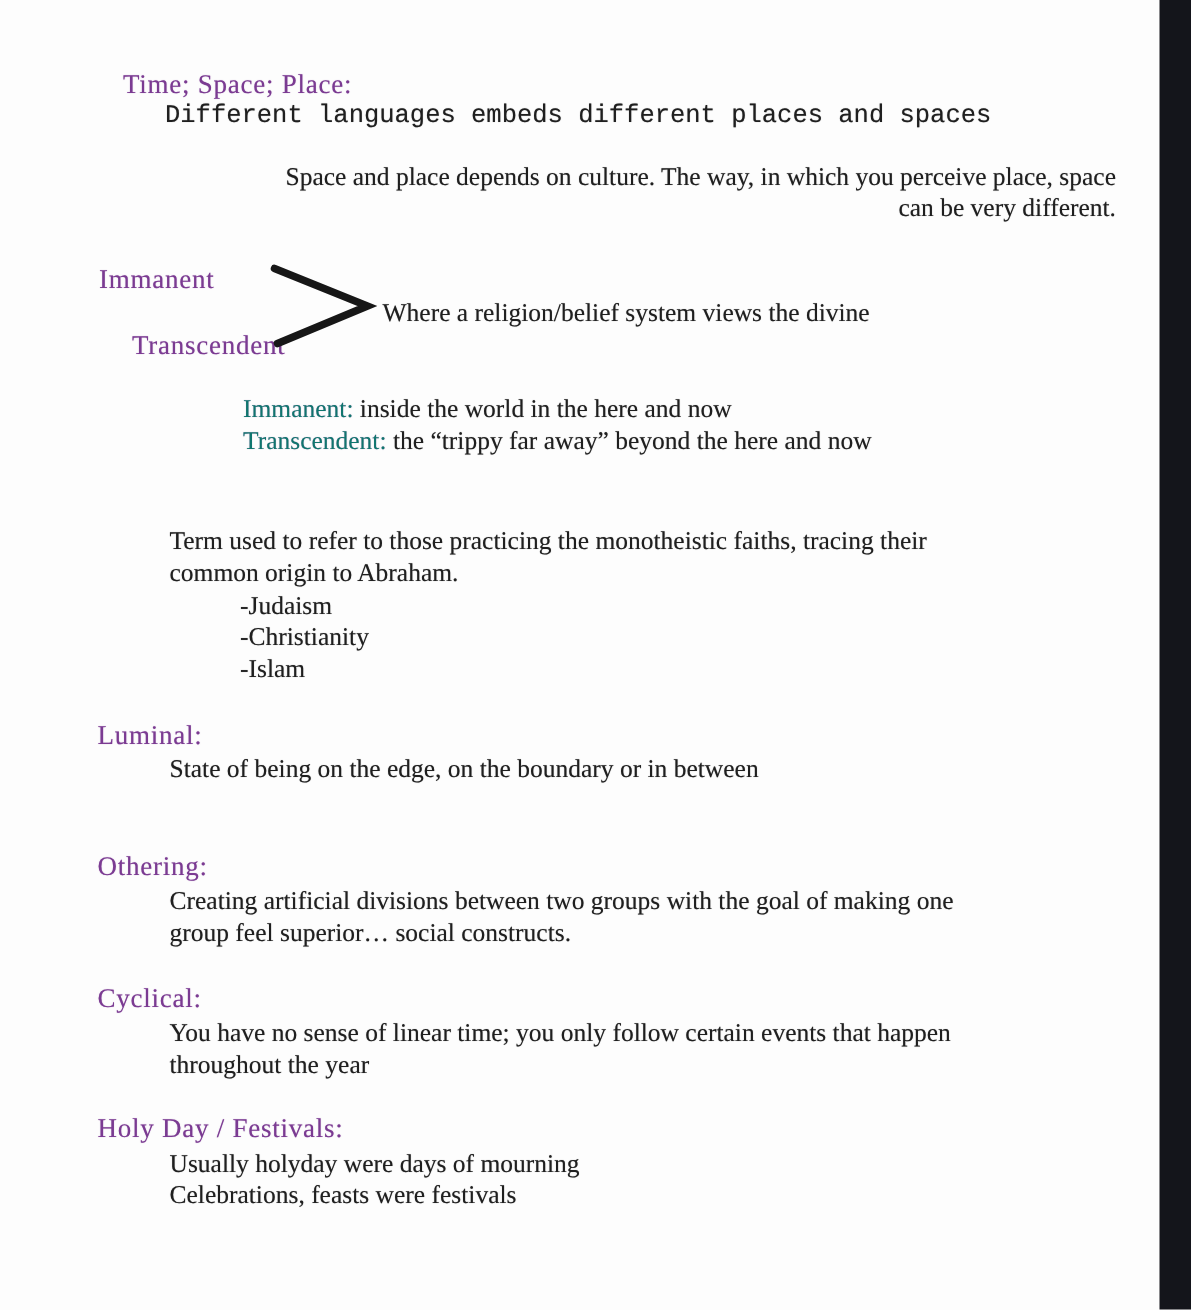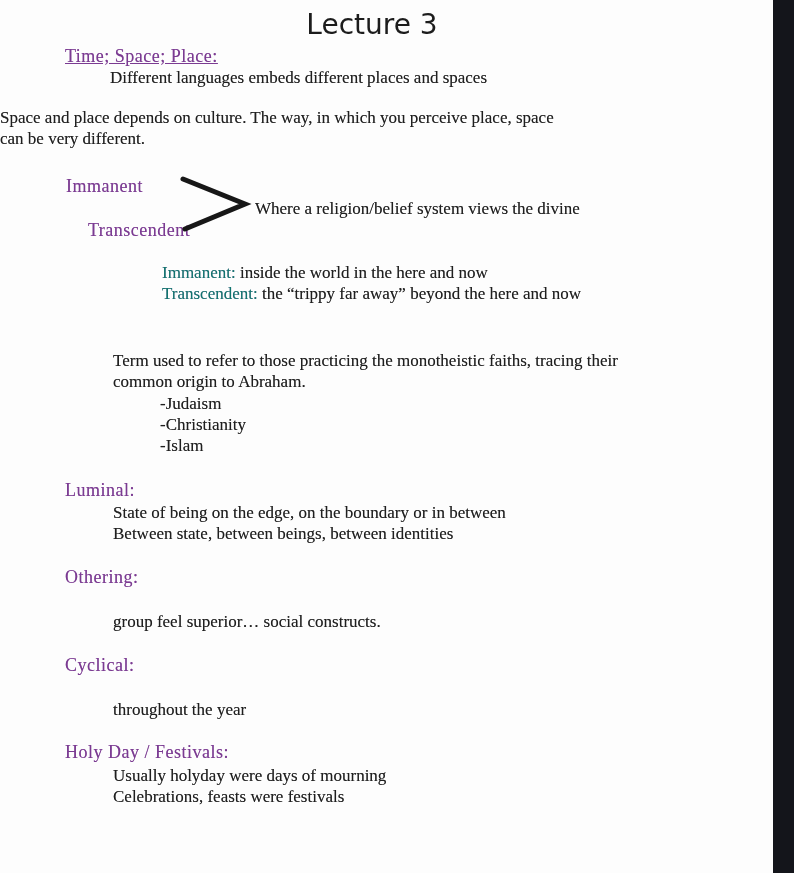--- a/index.html
+++ b/index.html
@@ -42,40 +42,39 @@
     color: #1f1f1f;
     text-shadow: 0 0 0.6px rgba(0,0,0,0.45);
   }
   .term-purple {
     color: #0f766e;
     text-shadow: 0 0 0.6px rgba(123,59,146,0.55);
   }
   .centered-line {
     left: 0;
     width: 744px;
-    text-align: left;
+    text-align: right;
   }
   .side-bar {
     position: absolute;
     top: 0;
     left: 773px;
     width: 21px;
     height: 873px;
     background: #14151b;
   }
 </style>
 </head>
 <body>
 
 <div class="page">
 
-  <div class="abs doc-title">Lecture 3</div>
 
-  <div class="abs heading" style="left:65px; top:46px;text-decoration:underline;">Time; Space; Place:</div>
-  <div class="abs body-text" style="left:110px; top:68px;">Different languages embeds different places and spaces</div>
+  <div class="abs heading" style="left:82px; top:46px;">Time; Space; Place:</div>
+  <div class="abs body-text" style="left:110px; top:68px;font-family:Liberation Mono, monospace;">Different languages embeds different places and spaces</div>
   <div class="abs body-text centered-line" style="top:108px;">Space and place depends on culture. The way, in which you perceive place, space</div>
   <div class="abs body-text centered-line" style="top:129px;">can be very different.</div>
 
   <div class="abs heading" style="left:66px; top:176px;">Immanent</div>
   <div class="abs heading" style="left:48px; top:220px;margin-left:40px;">Transcendent</div>
 
   <svg class="abs" style="left:176px; top:172px;" width="80" height="64" viewBox="0 0 80 64">
     <path d="M 7 7 L 69 32 L 9 57" fill="none" stroke="#171717" stroke-width="5" stroke-linecap="round" stroke-linejoin="miter"></path>
   </svg>
 
@@ -89,26 +88,27 @@
   </div>
 
   <div class="abs body-text" style="left:113px; top:372px;">common origin to Abraham.</div>
   <div class="abs body-text" style="left:113px; top:351px;">Term used to refer to those practicing the monotheistic faiths, tracing their</div>
   <div class="abs body-text" style="left:160px; top:394px;">-Judaism</div>
   <div class="abs body-text" style="left:160px; top:415px;">-Christianity</div>
   <div class="abs body-text" style="left:160px; top:436px;">-Islam</div>
 
   <div class="abs heading" style="left:65px; top:480px;">Luminal:</div>
   <div class="abs body-text" style="left:113px; top:503px;">State of being on the edge, on the boundary or in between</div>
-  <div class="abs body-text" style="left:113px; top:524px;">Between state, between beings, between identities</div>
 
   <div class="abs heading" style="left:65px; top:567px;">Othering:</div>
+  <div class="abs body-text" style="left:113px; top:591px;">Creating artificial divisions between two groups with the goal of making one</div>
   <div class="abs body-text" style="left:113px; top:612px;text-align:center;">group feel superior… social constructs.</div>
 
   <div class="abs heading" style="left:65px; top:655px;">Cyclical:</div>
+  <div class="abs body-text" style="left:113px; top:679px;">You have no sense of linear time; you only follow certain events that happen</div>
   <div class="abs body-text" style="left:113px; top:700px;">throughout the year</div>
 
   <div class="abs heading" style="left:65px; top:742px;">Holy Day / Festivals:</div>
   <div class="abs body-text" style="left:113px; top:766px;">Usually holyday were days of mourning</div>
   <div class="abs body-text" style="left:113px; top:787px;font-family:Liberation Serif, serif;">Celebrations, feasts were festivals</div>
 
   <div class="side-bar"></div>
 </div>
 
 </body></html>

